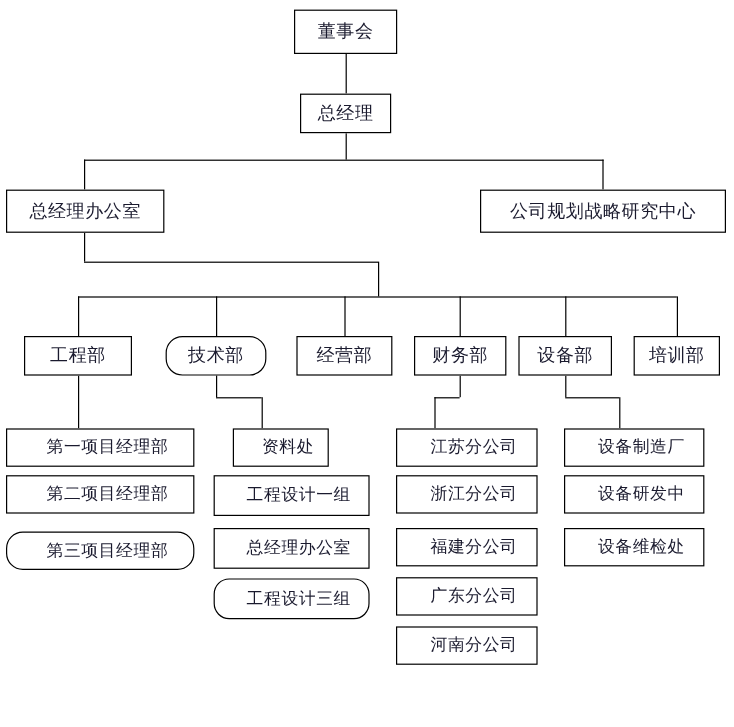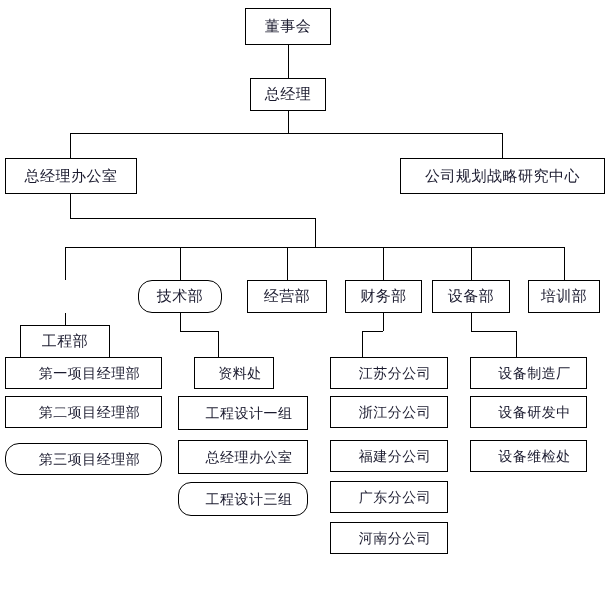--- a/index.html
+++ b/index.html
@@ -89,21 +89,21 @@
     <span>总经理</span>
   </div>
   <div class="node" id="node-gmoffice" style="left: 5px; top: 158px; width: 132px; height: 36px;">
     <span>总经理办公室</span>
   </div>
   <div class="node" id="node-strategy" style="left: 400px; top: 158px; width: 205px; height: 36px;">
     <span>公司规划战略研究中心</span>
   </div>
 
   <div id="department-layer">
-      <div class="node" style="left: 20px; top: 280px; width: 90px; height: 33px; margin-top: 45px;">
+      <div class="node" style="left: 20px; top: 280px; width: 90px; height: 33px;">
         <span>工程部</span>
       </div>
       <div class="node" style="left: 138px; top: 280px; width: 84px; height: 33px; border-radius: 14px;">
         <span>技术部</span>
       </div>
       <div class="node" style="left: 247px; top: 280px; width: 80px; height: 33px;">
         <span>经营部</span>
       </div>
       <div class="node" style="left: 345px; top: 280px; width: 77px; height: 33px;">
         <span>财务部</span>

